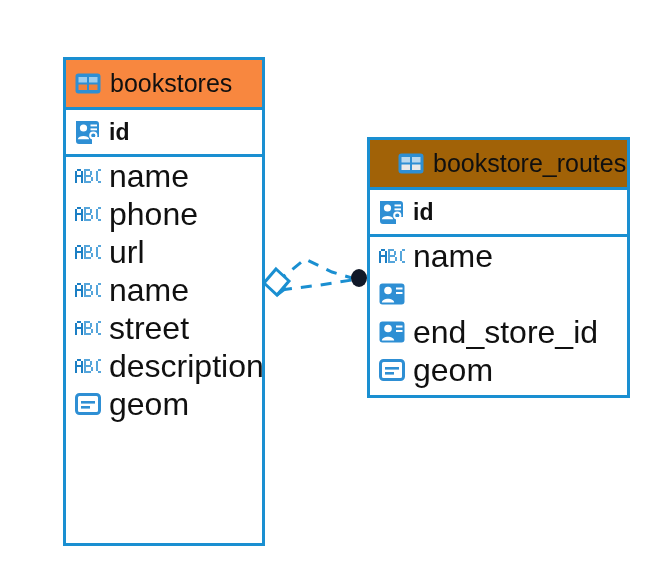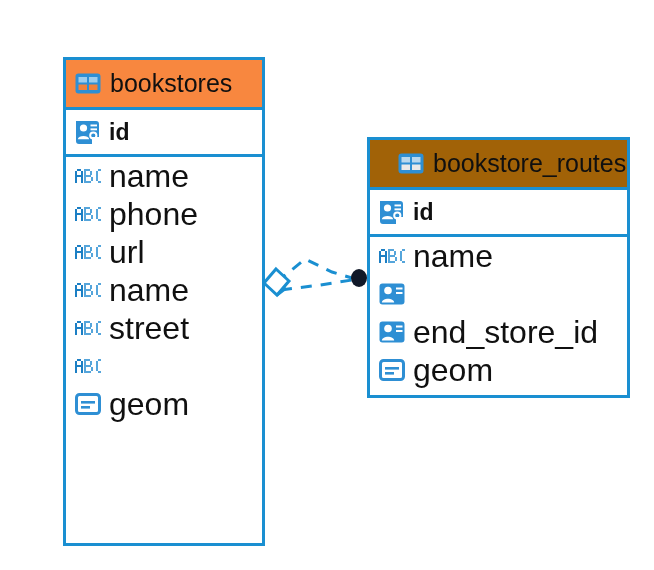--- a/index.html
+++ b/index.html
@@ -251,20 +251,21 @@
           <rect x="9" y="0" width="2" height="14" fill="#55a5db"></rect>
             <rect x="11" y="0" width="4" height="2" fill="#55a5db"></rect>
           <rect x="15" y="2" width="2" height="4" fill="#55a5db"></rect>
             <rect x="11" y="6" width="5" height="2" fill="#55a5db"></rect>
           <rect x="16" y="8" width="2" height="4" fill="#55a5db"></rect>
             <rect x="11" y="12" width="5" height="2" fill="#55a5db"></rect>
           <rect x="21" y="2" width="2" height="10" fill="#55a5db"></rect>
             <rect x="23" y="0" width="3" height="2" fill="#55a5db"></rect>
           <rect x="23" y="12" width="3" height="2" fill="#55a5db"></rect>
         </svg>
+        <span class="field-label">description</span>
       </div>
 
       <div class="field-row">
         <svg class="icon" width="26" height="22" viewBox="0 0 26 22">
           <rect x="1.5" y="1.5" width="23" height="19" rx="3" fill="#ffffff" stroke="#2e8fd4" stroke-width="3"></rect>
           <rect x="6" y="8" width="14" height="2.6" fill="#2e8fd4"></rect>
           <rect x="6" y="13" width="9" height="2.6" fill="#2e8fd4"></rect>
         </svg>
         <span class="field-label">geom</span>
       </div>

